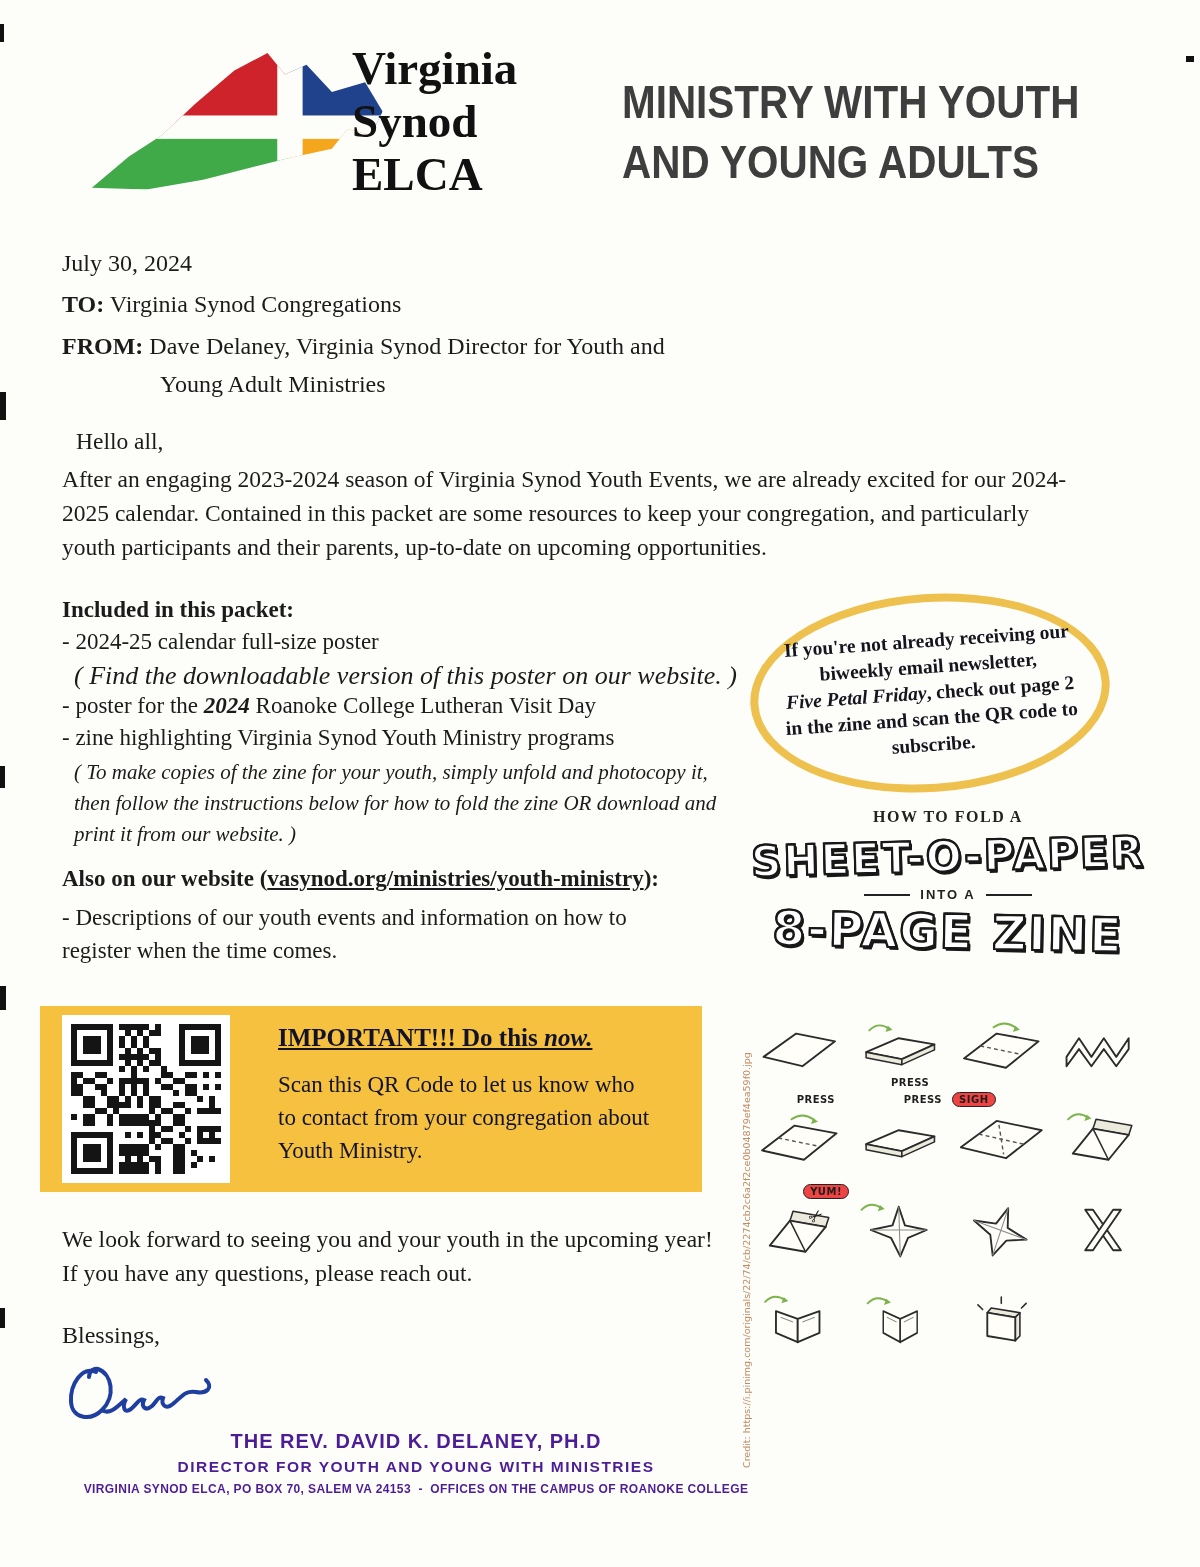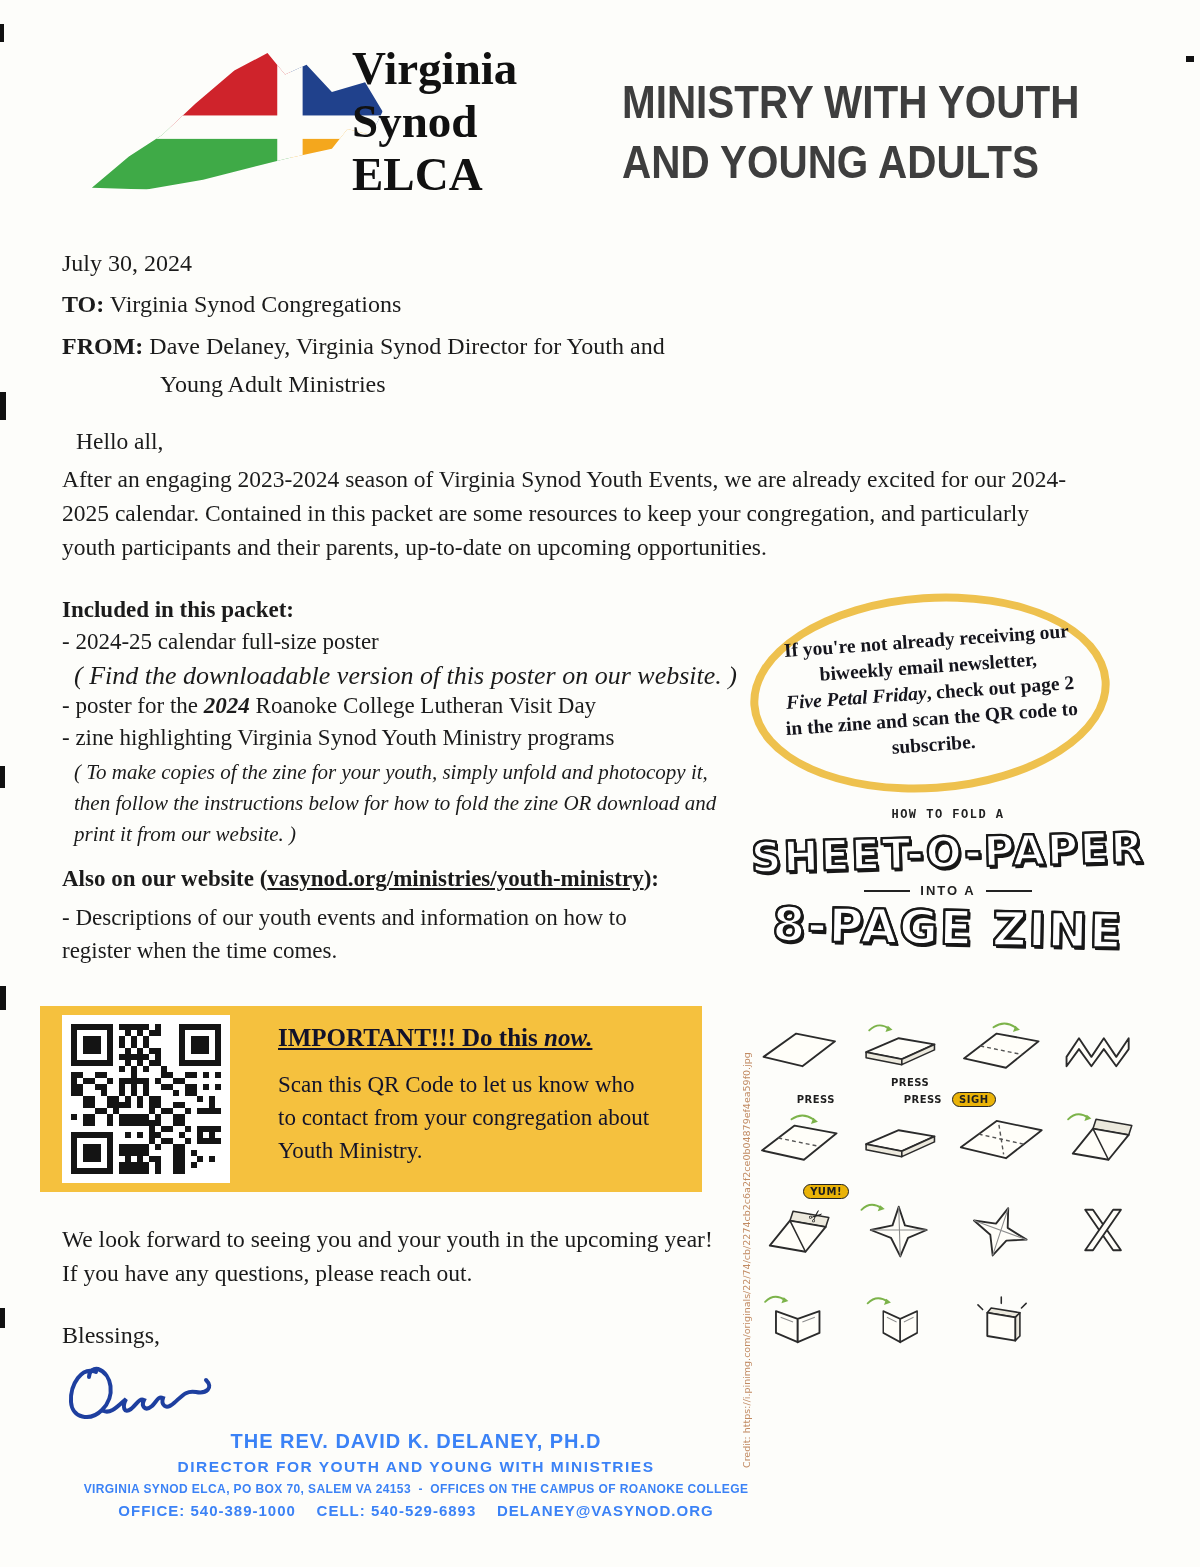--- a/index.html
+++ b/index.html
@@ -56,61 +56,61 @@
   .imp-body { margin-top:16px; width:380px; font-size:23px; line-height:33px; color:#12122a; }
 
   
   .close-para { left:62px; top:1222px; width:660px; font-size:23.5px; line-height:34px; }
   .blessings { left:62px; top:1322px; font-size:24px; }
   .signature { left:56px; top:1352px; }
 
   
   .footer { left:0; top:1430px; width:832px; text-align:center;
             font-family:"Liberation Sans", sans-serif; font-weight:bold;
-            color:#3b82f6; }
+            color:#4c1d95; }
   .footer div { white-space:pre; }
   .f1 { font-size:20px; letter-spacing:1px; margin-bottom:5px; }
   .f2 { font-size:15.5px; letter-spacing:1.5px; margin-bottom:6px; }
   .f3 { font-size:12px; letter-spacing:0.4px; margin-bottom:6px; }
   .f4 { font-size:15px; letter-spacing:1px; }
 
   .credit { left:741px; top:1468px; transform:rotate(-90deg); transform-origin:0 0;
             font-family:"DejaVu Sans", sans-serif; font-size:9.5px; color:#c18a62;
             white-space:nowrap; }
 
   
   .bubble { left:750px; top:594px; width:360px; height:198px; transform:rotate(-4deg); }
   .bubble-ring { position:absolute; inset:0; border:8px solid #eec14e; border-radius:50%; }
   .bubble-text { position:absolute; inset:0; display:flex; flex-direction:column;
                  justify-content:center; text-align:center; padding:0 24px;
                  font-weight:bold; font-size:19.5px; line-height:26px; color:#15151d; }
 
   
   .zhead { left:742px; top:808px; width:412px; text-align:center; }
-  .z-kicker { font-family:Liberation Mono, monospace; font-weight:bold;
-              font-size:12px; letter-spacing:1.5px; color:#222; }
+  .z-kicker { font-family:Liberation Serif, serif; font-weight:bold;
+              font-size:16px; letter-spacing:1.5px; color:#222; }
   .outline-txt { font-family:"DejaVu Sans", sans-serif; font-weight:800; color:#fff;
                  -webkit-text-stroke:2.2px #181818;
                  text-shadow:2px 2px 0 #181818, -1px -1px 0 #181818,
                              1px -1px 0 #181818, -1px 1px 0 #181818, 2px 3px 0 #181818;
                  letter-spacing:2px; white-space:nowrap; }
   .z-title1 { font-size:42px; margin-top:6px; transform:rotate(-1.5deg); }
   .z-into { margin-top:6px; font-family:"Liberation Sans", sans-serif; font-weight:bold;
             font-size:13px; letter-spacing:2px; color:#222;
             display:flex; align-items:center; justify-content:center; gap:10px; }
   .z-into .rule { display:inline-block; width:46px; height:0; border-top:2px solid #222; }
   .z-title2 { font-size:47px; margin-top:2px; transform:rotate(1.2deg); }
 
   .zgrid { left:748px; top:1000px; width:404px; display:grid;
            grid-template-columns:repeat(4,1fr); grid-auto-rows:92px; }
   .zcell { position:relative; }
   .zcell svg { width:100%; height:100%; }
   .zlabel { position:absolute; font-family:"DejaVu Sans", sans-serif; font-weight:bold;
             font-size:10px; color:#1e1e1e; letter-spacing:0.5px; }
-  .zlabel.pill { border:1.5px solid #222; border-radius:10px; padding:1px 6px; background:#eab308; }
+  .zlabel.pill { border:1.5px solid #222; border-radius:10px; padding:1px 6px; background:#ef4444; }
   .scissors { position:absolute; top:22px; right:26px; font-size:17px; transform:rotate(-40deg); color:#222; }
 
   
   .pp  { fill:#fffef9; stroke:#2b2b2b; stroke-width:2.4px; stroke-linejoin:round; }
   .pp2 { fill:#ece9dd; stroke:#2b2b2b; stroke-width:2px; stroke-linejoin:round; }
   .fold { fill:none; stroke:#555; stroke-width:1.8px; stroke-dasharray:5 4; }
   .ln  { fill:none; stroke:#2b2b2b; stroke-width:2px; stroke-linecap:round; }
   .ln2 { fill:none; stroke:#8c8c8c; stroke-width:1.4px; }
   .garr { fill:none; stroke:#7cb34a; stroke-width:2.4px; stroke-linecap:round; }
   .garrh { fill:#7cb34a; stroke:none; }
@@ -491,21 +491,20 @@
                M46,58 C54,64 64,52 70,47 C66,55 68,62 75,57 C81,52 83,46 88,48
                C85,54 89,60 96,54 C101,49 102,44 107,46 C105,52 109,59 118,51
                C126,44 130,38 140,40 C150,42 158,36 150,28" fill="none" stroke="#1e3f9f" stroke-width="4" stroke-linecap="round"></path>
     </svg>
   </div>
 
   <div class="abs footer">
     <div class="f1">THE REV. DAVID K. DELANEY, PH.D</div>
     <div class="f2">DIRECTOR FOR YOUTH AND YOUNG WITH MINISTRIES</div>
     <div class="f3">VIRGINIA SYNOD ELCA, PO BOX 70, SALEM VA 24153  -  OFFICES ON THE CAMPUS OF ROANOKE COLLEGE</div>
-    <div class="f4">OFFICE: 540-389-1000    CELL: 540-529-6893    DELANEY@VASYNOD.ORG</div>
   </div>
 
   <div class="abs credit">Credit: https://i.pinimg.com/originals/22/74/cb/2274cb2c6a2f2ce0b04879ef4ea59f0.jpg</div>
 
   <div class="abs bubble">
     <div class="bubble-ring"></div>
     <div class="bubble-text">
       <span>If you're not already receiving our</span>
       <span>biweekly email newsletter,</span>
       <span><span class="i">Five Petal Friday</span><span>, check out page 2</span></span>

